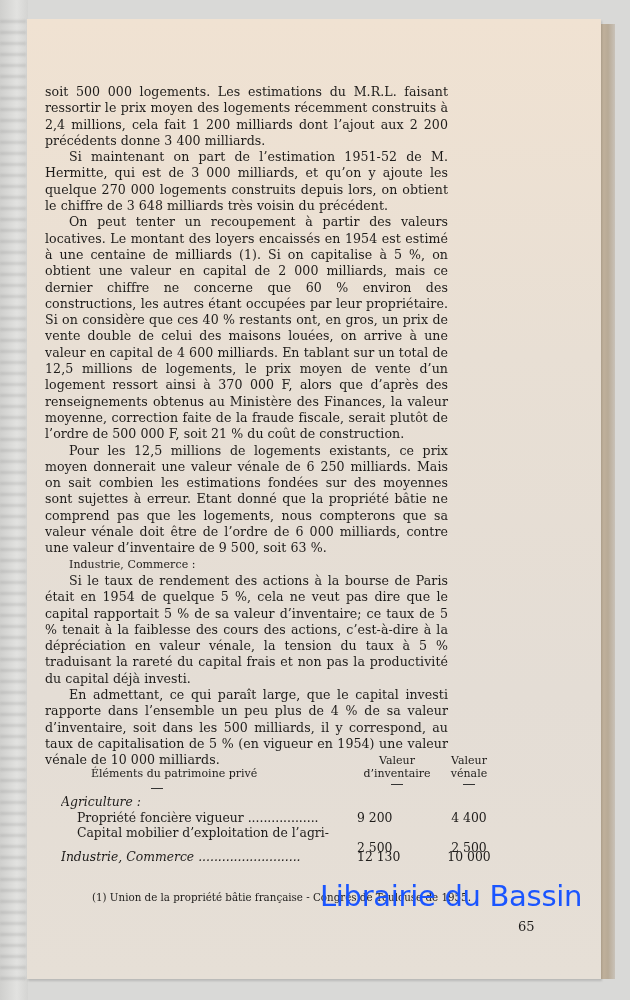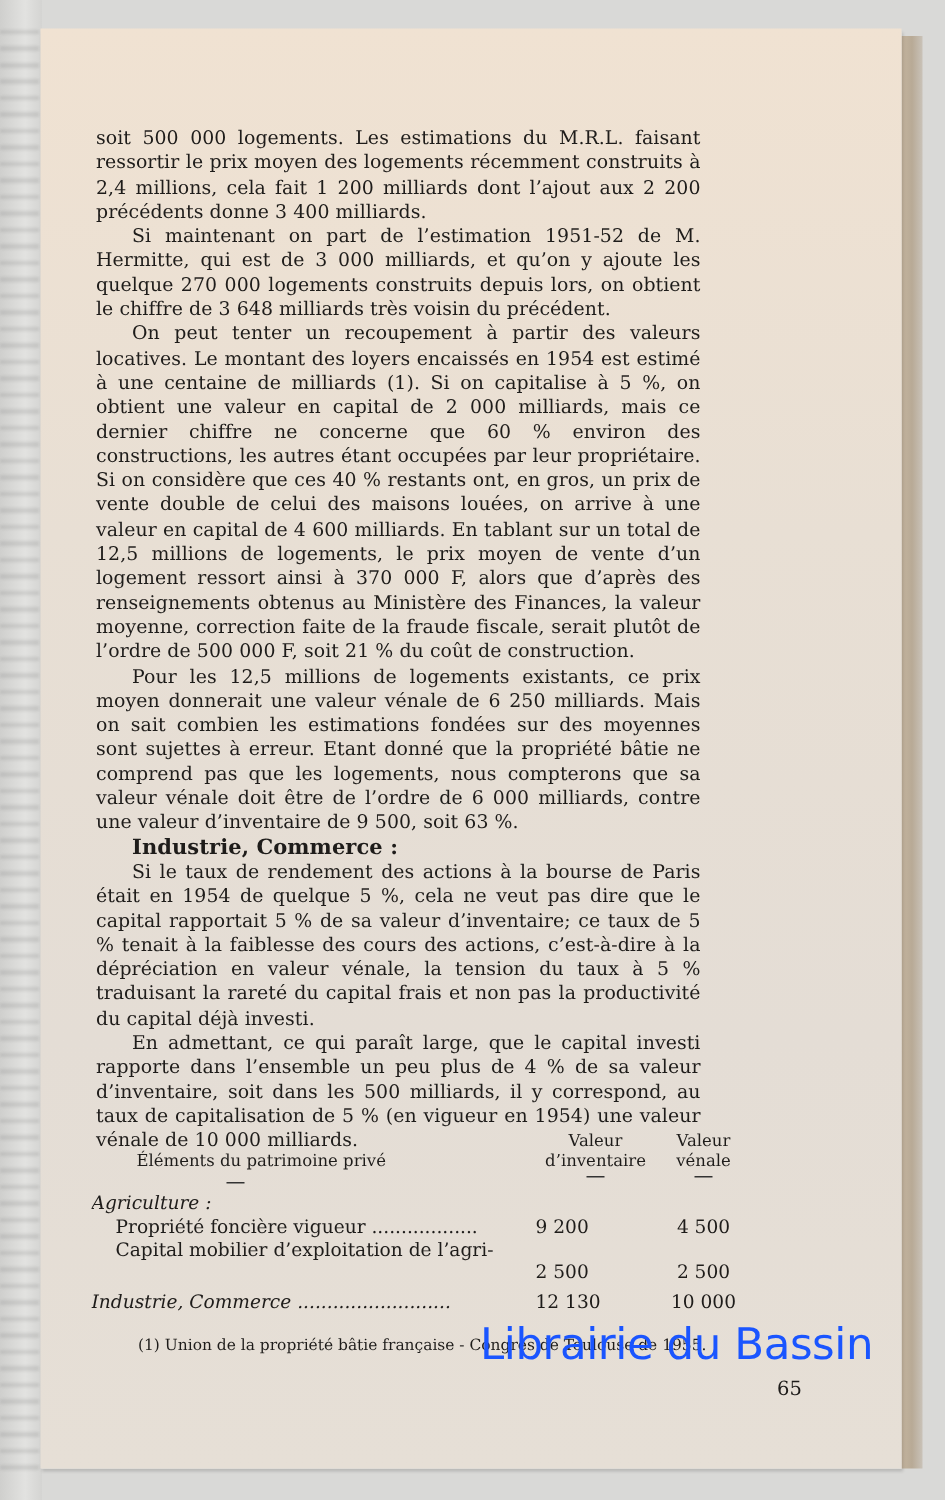--- a/index.html
+++ b/index.html
@@ -21,29 +21,29 @@
   .page {
     position: absolute; left: 27px; top: 19px; width: 574px; height: 960px;
     background: linear-gradient(to bottom, #f0e2d2 0%, #e8dfd4 35%, #e4ddd5 70%, #e6dfd6 100%);
     box-shadow: 1px 2px 2px rgba(0,0,0,0.15);
   }
   .page-edge {
     position: absolute; left: 601px; top: 24px; width: 14px; height: 955px;
     background: linear-gradient(to right, #c4b49e, #b8aa96 50%, #c9c2b8);
   }
   .text {
-    position: absolute; left: 37px; top: 65px; width: 403px;
+    position: absolute; left: 18px; top: 65px; width: 403px;
     font-size: 12.6px; line-height: 16.3px; color: #1e1c1a;
     text-align: justify; letter-spacing: 0.05px;
   }
   .text p { margin: 0; text-indent: 24px; }
   .text p.first { text-indent: 0; }
   .section-heading {
-    font-weight: bold; margin: 20px 0 10px 0; text-indent: 0;
-    font-size: 14px;
+    font-weight: normal; margin: 20px 0 10px 0; text-indent: 0;
+    font-size: 11px;
   }
   .table { position: absolute; left: 34px; top: 735px; width: 420px; font-size: 12.4px; color: #1e1c1a; }
   .th-label { position: absolute; left: 30px; top: 13px; font-size: 11px; }
   .th-col { position: absolute; top: 0; font-size: 11px; text-align: center; line-height: 13px; }
   .th-col.c1 { left: 296px; width: 80px; }
   .th-col.c2 { left: 378px; width: 60px; }
   .dash { position: absolute; width: 12px; height: 1px; background: #333; }
   .row { position: absolute; left: 0; width: 430px; height: 16px; line-height: 16px; }
   .row .lbl { position: absolute; left: 0; white-space: nowrap; overflow: hidden; }
   .row .v1 { position: absolute; left: 296px; width: 80px; text-align: left; }
@@ -82,30 +82,30 @@
     <div class="dash" style="left:90px; top:34px;"></div>
     <div class="dash" style="left:330px; top:30px;"></div>
     <div class="dash" style="left:402px; top:30px;"></div>
 
     <div class="row italic" style="top:40px;">
       <span class="lbl">Agriculture :</span>
     </div>
     <div class="row" style="top:56px;">
       <span class="lbl" style="left:16px; width:266px;">Propriété foncière vigueur ..................</span>
       <span class="v1">9 200</span>
-      <span class="v2">4 500</span>
+      <span class="v2">4 400</span>
     </div>
     <div class="row" style="top:71px;">
       <span class="lbl" style="left:16px; width:266px;">Capital mobilier d’exploitation de l’agri-</span>
     </div>
     <div class="row" style="top:86px;">
       <span class="v1">2 500</span>
       <span class="v2">2 500</span>
     </div>
-    <div class="row" style="top:106px;">
+    <div class="row" style="top:95px;">
       <span class="lbl italic" style="width:282px;">Industrie, Commerce ..........................</span>
       <span class="v1">12 130</span>
       <span class="v2">10 000</span>
     </div>
   </div>
 
   <div class="footnote">(1) Union de la propriété bâtie française - Congrès de Toulouse de 1955.</div>
   <div class="page-number">65</div>
   <div class="watermark">Librairie du Bassin</div>
 </div>

